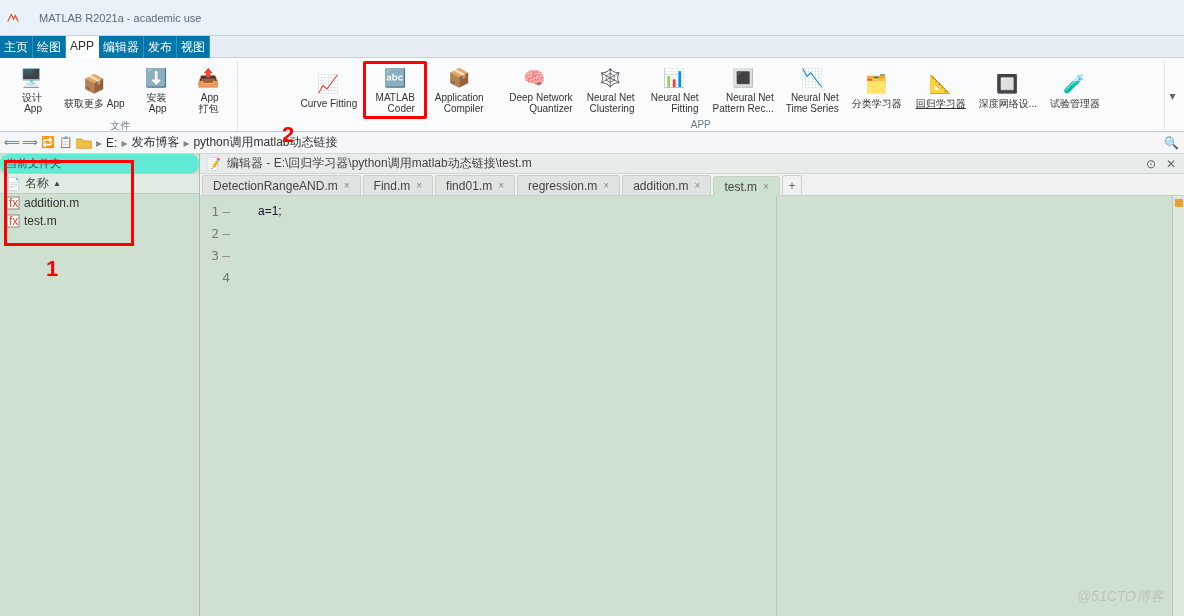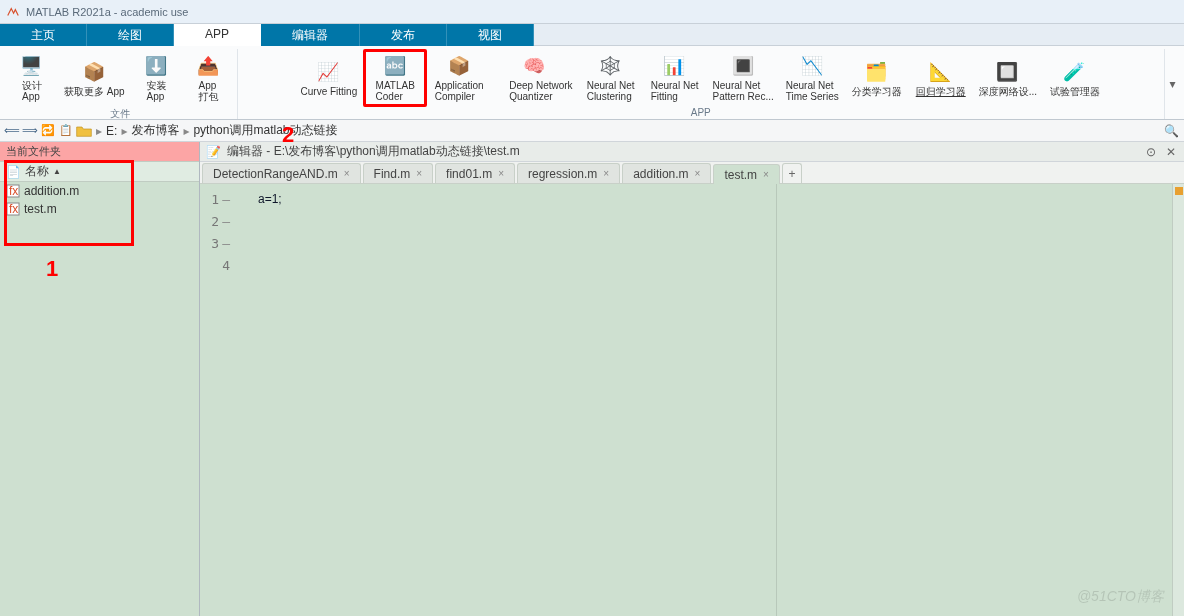--- a/index.html
+++ b/index.html
@@ -1,49 +1,49 @@
 <!DOCTYPE html>
 <html><head>
 <meta charset="utf-8">
 <style>
 * { margin: 0; padding: 0; box-sizing: border-box; font-family: "Microsoft YaHei", Arial, sans-serif; font-size: 12px; }
 body { width: 1184px; height: 616px; background: #f0f0f0; overflow: hidden; position: relative; }
 
-.titlebar { height: 24px; background: #e8f0f8; display: flex; align-items: center; padding: 0 6px; border-bottom: 1px solid #c8d0d8; }
+.titlebar { height: 36px; background: #e8f0f8; display: flex; align-items: center; padding: 0 6px; border-bottom: 1px solid #c8d0d8; gap: 13px; }
 .titlebar .logo { width: 14px; height: 14px; margin-right: 6px; }
 .titlebar .title-text { color: #5a6a7a; font-size: 11px; }
 
 .tabstrip { height: 22px; background: #e6edf4; display: flex; border-bottom: 1px solid #c8d0d8; }
-.tab { padding: 0 31px; height: 22px; display: flex; align-items: center; color: #fff; background: #0076a8; cursor: pointer; font-size: 12px; border-right: 1px solid rgba(255,255,255,0.2); }
+.tab { padding: 0 4px; height: 22px; display: flex; align-items: center; color: #fff; background: #0076a8; cursor: pointer; font-size: 12px; border-right: 1px solid rgba(255,255,255,0.2); }
 .tab.active { background: #fff; color: #333; border-bottom: 2px solid #fff; position: relative; top: 0; }
 .tab.blue { background: #0076a8; }
 
 .toolstrip { height: 74px; background: #fafbfc; border-bottom: 1px solid #c0c8d0; display: flex; align-items: stretch; padding: 3px 4px 0; }
 .tool-group { display: flex; flex-direction: column; align-items: center; padding: 0 2px; border-right: 1px solid #e0e5ea; }
 .tool-group.noborder { border-right: none; }
 .tool-buttons { display: flex; }
 .tool-btn { display: flex; flex-direction: column; align-items: center; justify-content: center; padding: 2px 6px; cursor: pointer; border-radius: 2px; min-width: 52px; height: 58px; }
 .tool-btn .icon { width: 24px; height: 24px; display: flex; align-items: center; justify-content: center; font-size: 18px; }
-.tool-btn .label { font-size: 10px; color: #333; text-align: left; line-height: 1.1; margin-top: 2px; }
+.tool-btn .label { font-size: 10px; color: #333; text-align: right; line-height: 1.1; margin-top: 2px; }
 .group-label { font-size: 10px; color: #6a7a8a; text-align: center; height: 12px; }
 .app-group-label { font-size: 10px; color: #6a7a8a; text-align: center; }
 .highlight-red { border: 3px solid #ff0000; }
 .toolstrip-more { width: 16px; display: flex; align-items: center; justify-content: center; border-left: 1px solid #e0e5ea; cursor: pointer; color: #666; }
 
 .pathbar { height: 22px; background: #f5f6f7; border-bottom: 1px solid #d0d5da; display: flex; align-items: center; padding: 0 4px; gap: 2px; }
 .pathbar .nav-btn { width: 16px; height: 16px; display: flex; align-items: center; justify-content: center; cursor: pointer; font-size: 11px; color: #4a6a8a; }
 .pathbar .folder-icon { width: 16px; height: 14px; }
 .pathbar .sep { color: #888; margin: 0 2px; }
 .pathbar .crumb { color: #333; cursor: pointer; }
 .pathbar .search-icon { margin-left: auto; width: 16px; cursor: pointer; color: #666; }
 
 .workspace { display: flex; height: calc(616px - 24px - 22px - 74px - 22px); }
 
 .sidebar { width: 200px; background: #cee0d0; border-right: 1px solid #b0b8c0; display: flex; flex-direction: column; }
-.sidebar-header { height: 20px; padding: 2px 6px; background: #fca5a5; font-size: 11px; color: #444; border-bottom: 1px solid #c0ccc2; }
+.sidebar-header { height: 20px; padding: 2px 6px; background: #5eead4; font-size: 11px; color: #444; border-bottom: 1px solid #c0ccc2; border-radius: 9px; }
 .sidebar-colhead { height: 20px; padding: 2px 6px; background: #e0ece2; font-size: 11px; color: #444; border-bottom: 1px solid #c0ccc2; display: flex; align-items: center; gap: 4px; }
 .file-list { flex: 1; }
 .file-item { padding: 2px 6px; display: flex; align-items: center; gap: 4px; cursor: pointer; font-size: 11px; color: #333; }
 .file-icon { width: 14px; height: 14px; display: inline-flex; align-items: center; justify-content: center; }
 .red-box-1 { position: absolute; border: 3px solid #ff0000; pointer-events: none; }
 .red-num { position: absolute; color: #ff0000; font-size: 22px; font-weight: bold; pointer-events: none; }
 
 .editor { flex: 1; display: flex; flex-direction: column; background: #fff; }
 .editor-title { height: 20px; background: #e8ece9; border-bottom: 1px solid #d0d5da; display: flex; align-items: center; padding: 0 6px; gap: 6px; font-size: 11px; color: #444; }
 .editor-title .spacer { flex: 1; }
@@ -220,21 +220,21 @@
             </svg>
           </span>
           <span>test.m</span>
         </div>
       </div>
   </div>
 
   <div class="editor">
     <div class="editor-title">
       <span>📝</span>
-      <span><span>编辑器 - </span><span>E:\发布博客\python调用matlab动态链接\test.m</span></span>
+      <span><span>编辑器 - </span><span>E:\回归学习器\python调用matlab动态链接\test.m</span></span>
       <span class="spacer"></span>
       <span class="win-btn">⊙</span>
       <span class="win-btn">✕</span>
     </div>
 
     <div class="editor-tabs" id="editor-tabs">
         <div class="ed-tab">
           <span>DetectionRangeAND.m</span>
           <span class="close">×</span>
         </div>

